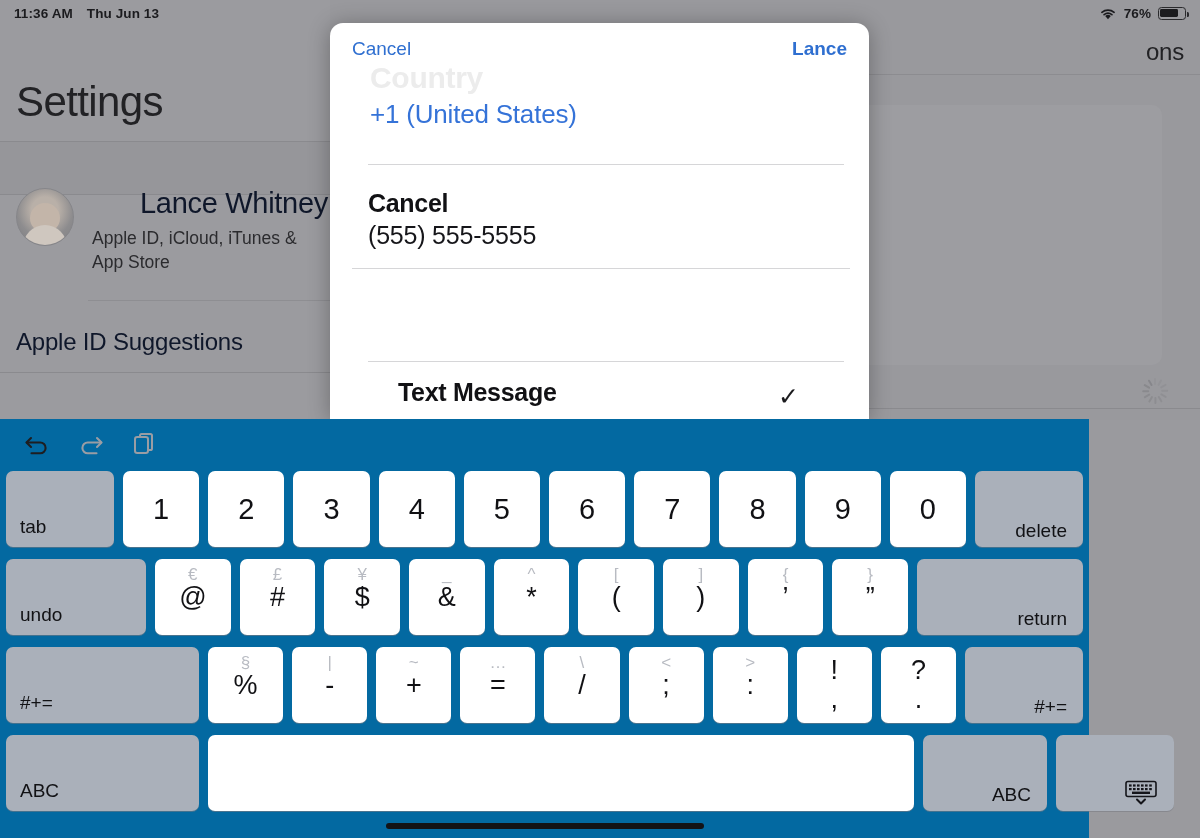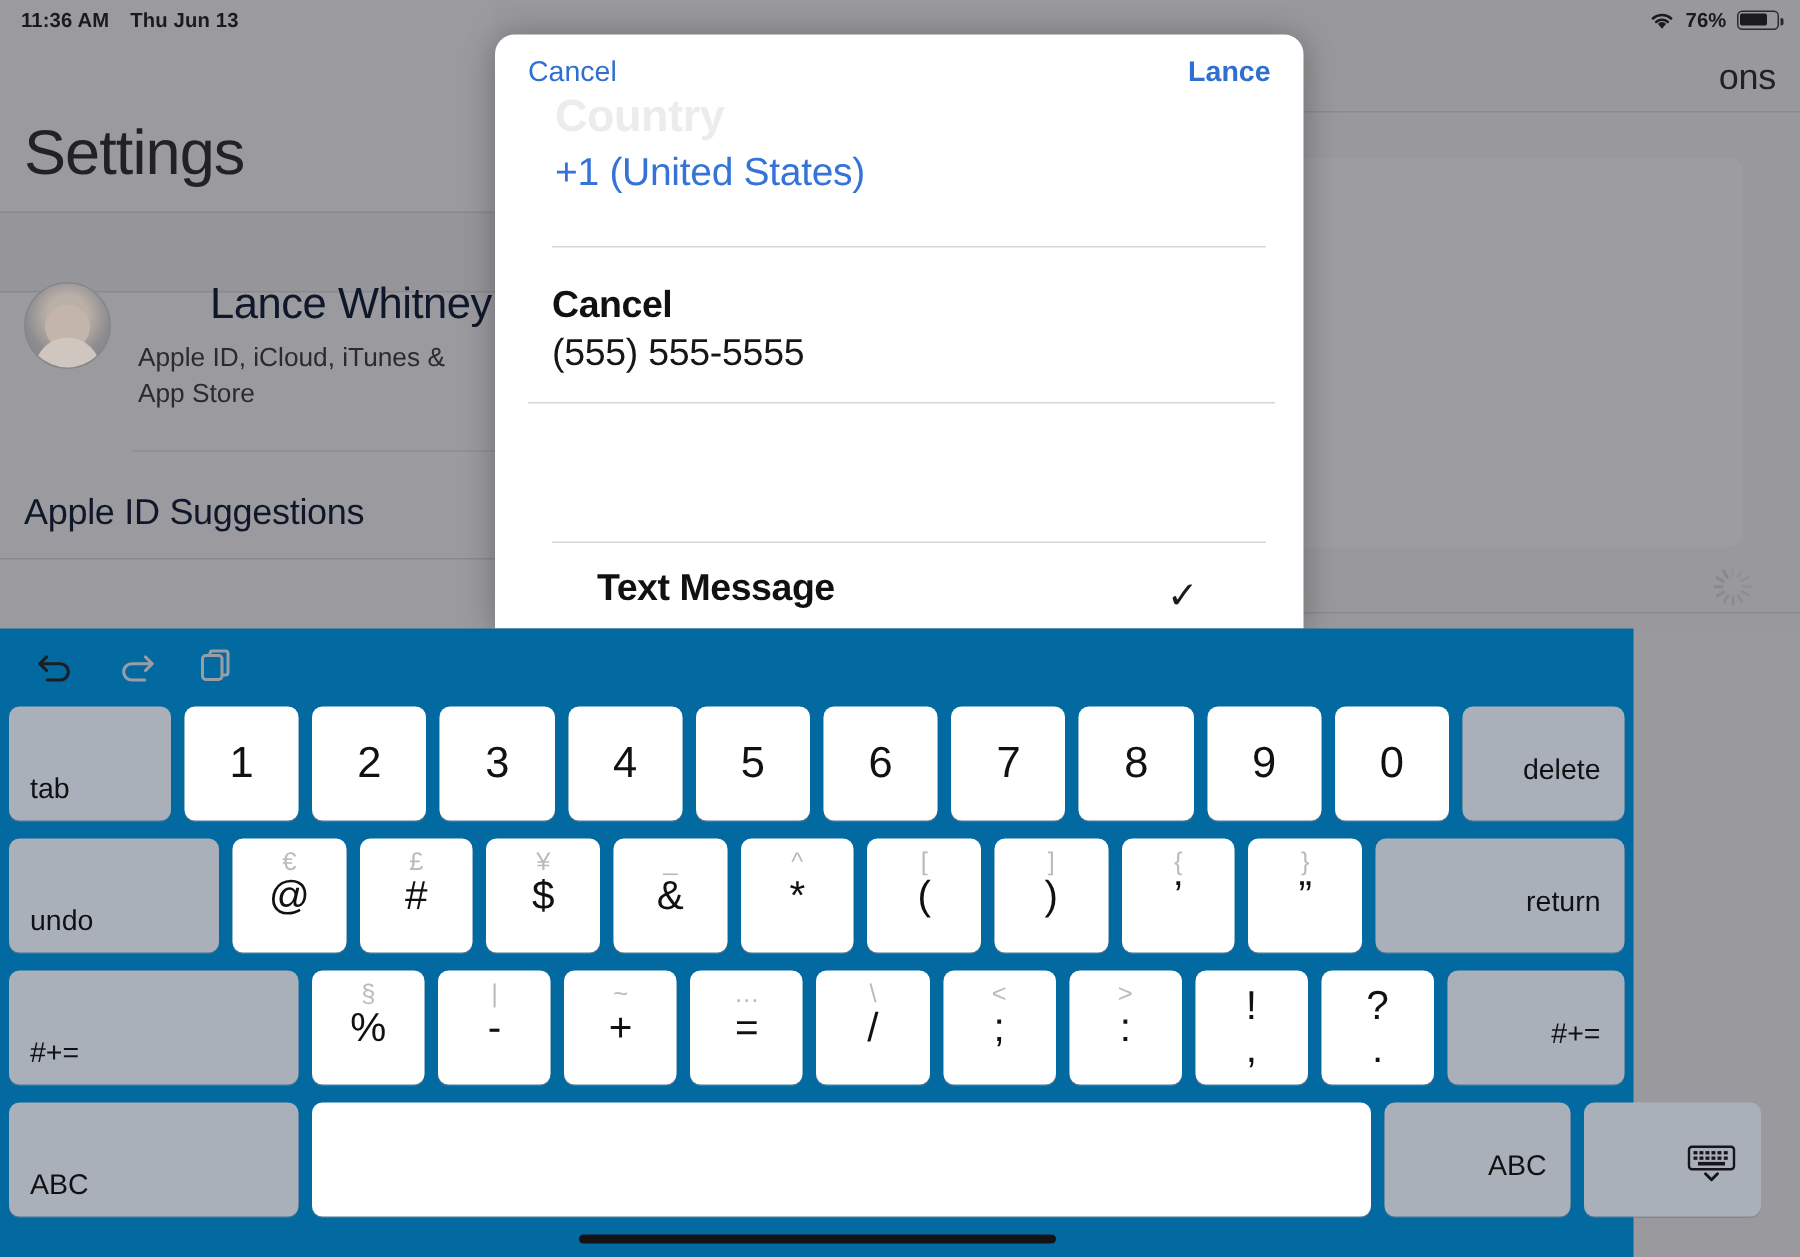--- a/index.html
+++ b/index.html
@@ -132,21 +132,21 @@
     font-size:29px; color:#111114; box-shadow:0 1px 0 rgba(120,122,130,.62);
     cursor:pointer; user-select:none; flex: 1 1 0;
   }
   .key.dark { background:#aab0ba; box-shadow:0 1px 0 rgba(120,122,130,.55); }
   .key .sec {
     position:absolute; top:6px; left:50%; transform:translateX(-50%);
     font-size:17px; color:#b8bbc2;
   }
   .key .main-sm { font-size:27px; }
   .key.lbl-bl { justify-content:flex-start; align-items:flex-end; padding:0 0 9px 14px; font-size:19px;}
-  .key.lbl-br { justify-content:flex-end; align-items:flex-end; padding:0 16px 22px 0; font-size:19px;}
+  .key.lbl-br { justify-content:flex-end; align-items:flex-end; padding:0 16px 5px 0; font-size:19px;}
   .key.stack { flex-direction:column; justify-content:center; gap:2px; }
   .key.stack .top { font-size:27px; line-height:1; }
   .key.stack .bot { font-size:27px; line-height:1; }
   .key.tab { flex: 0 0 108px; }
   .key.del { flex: 0 0 108px; }
   .key.undo { flex: 0 0 140px; }
   .key.return { flex: 0 0 166px; }
   .key.shiftl { flex: 0 0 193px; }
   .key.shiftr { flex: 0 0 118px; }
   .key.abc-l { flex: 0 0 193px; }

